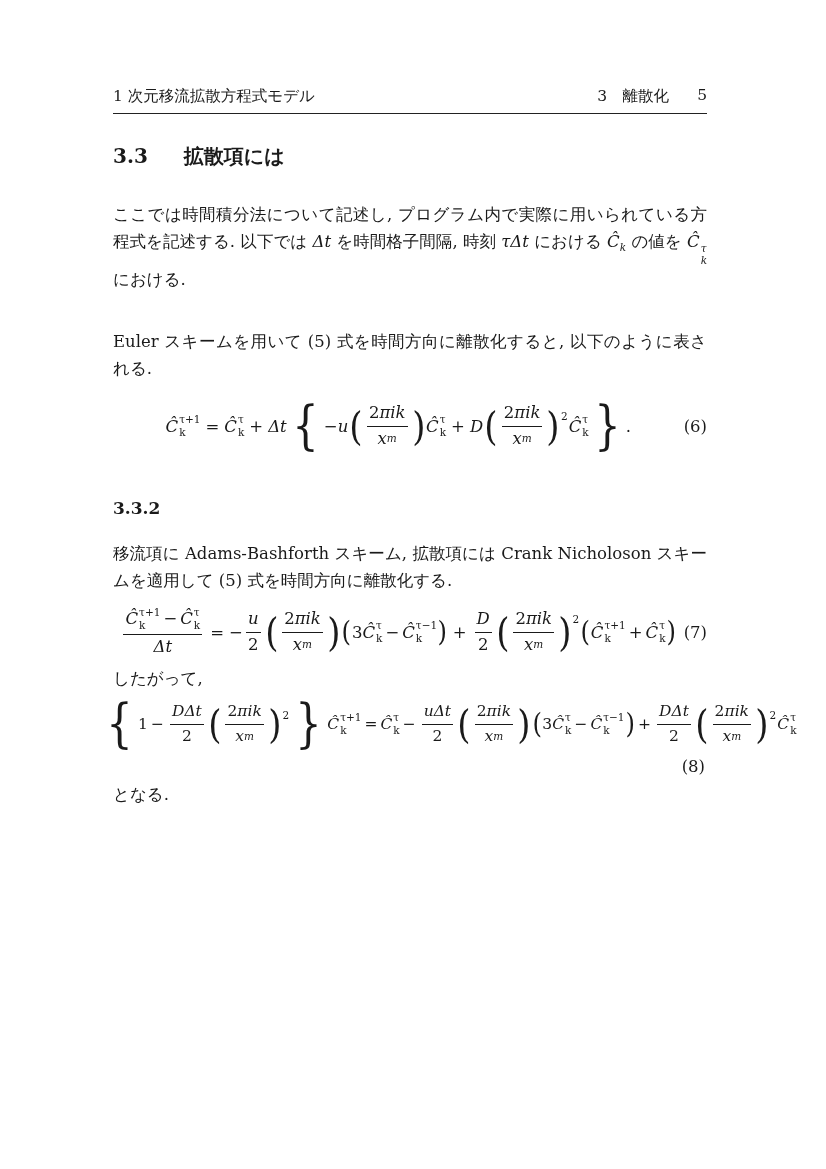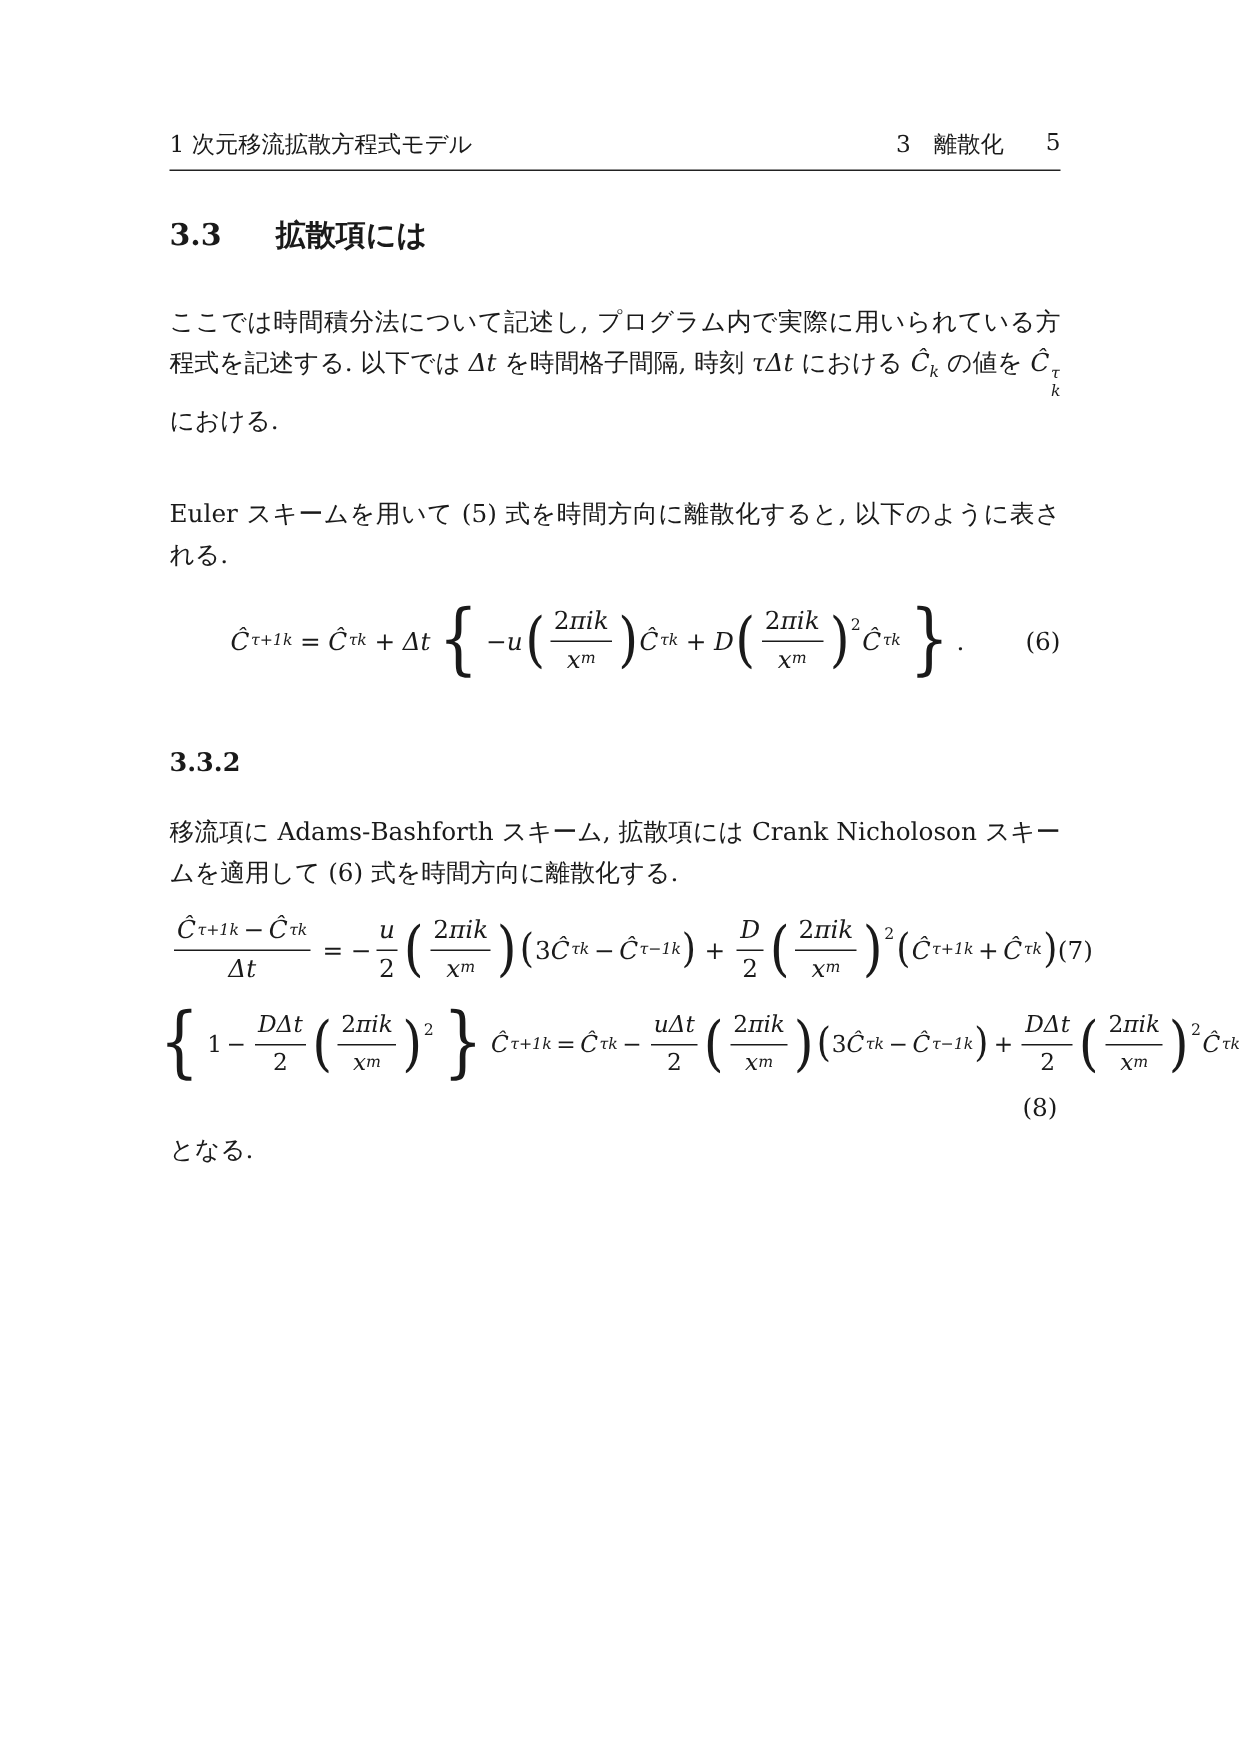--- a/index.html
+++ b/index.html
@@ -40,22 +40,22 @@
   #p-becomes   { margin-top:5px; }
   
   .eqrow { display:flex; align-items:center; font-size:16.5px; }
   .eqc   { flex:1; display:flex; justify-content:center; align-items:center; white-space:nowrap; }
   .eqnum { font-style:normal; }
   .m  { font-style:italic; }
   .mu { font-style:normal; }
   .op  { font-style:normal; margin:0 5px; }
   .opt { font-style:normal; margin:0 3px; }
   .atom { display:inline-flex; align-items:center; }
-  .ss { display:inline-flex; flex-direction:row; align-items:flex-start;
-        font-size:10.5px; line-height:1.25; margin-left:1px; font-style:italic; }
+  .ss { display:inline-flex; flex-direction:column; align-items:flex-start;
+        font-size:10.5px; line-height:1.25; margin-left:1px; }
   .frac { display:inline-flex; flex-direction:column; align-items:center;
           margin:0 3px; line-height:1.25; }
   .fbar { align-self:stretch; height:1px; background:#1a1a1a; margin:2px 0; }
   .fnum, .fden { display:flex; align-items:center; justify-content:center; padding:0 2px; }
   .bp { font-style:normal; font-size:40px; line-height:0.85; transform:scaleX(0.85); display:inline-block; }
   .mp { font-style:normal; font-size:27px; line-height:0.9;  transform:scaleX(0.9);  display:inline-block; }
   .bb { font-style:normal; font-size:52px; line-height:0.8;  transform:scaleX(0.8);  display:inline-block; margin:0 2px; }
   .psup { font-size:10.5px; font-style:normal; align-self:flex-start; margin:7px 1px 0 0; }
   .isub { font-size:10.5px; font-style:italic; }
   .iss { display:inline-flex; flex-direction:column; align-items:flex-start;
@@ -157,21 +157,21 @@
         <span class="bb">}</span>
         <span class="mu">.</span>
       </div>
       <div class="eqnum">(6)</div>
     </div>
 
     <h3 class="h3" id="sec332">
       <span>3.3.2</span>
     </h3>
 
-    <p class="body" id="p-abcn">移流項に Adams-Bashforth スキーム, 拡散項には Crank Nicholoson スキームを適用して (6) 式を時間方向に離散化する.</p>
+    <p class="body" id="p-abcn">移流項に Adams-Bashforth スキーム, 拡散項には Crank Nicholoson スキームを適用して (5) 式を時間方向に離散化する.</p>
 
     <div class="eqrow" id="eq7">
       <div class="eqc">
         <span class="frac">
           <span class="fnum">
             <span class="atom">
                 <span class="m">Ĉ</span>
                 <span class="ss">
                   <span>τ+1</span>
                   <span>k</span>
@@ -261,20 +261,21 @@
             <span class="ss">
               <span>τ</span>
               <span>k</span>
             </span>
           </span>
         <span class="mp">)</span>
       </div>
       <div class="eqnum">(7)</div>
     </div>
 
+    <p class="body" id="p-therefore">したがって,</p>
 
     <div class="eqrow" id="eq8">
       <div class="eqc">
         <span class="bb">{</span>
         <span class="mu">1</span>
         <span class="opt">−</span>
         <span class="frac">
             <span class="fnum m">DΔt</span>
             <span class="fbar"></span>
             <span class="fden mu">2</span>

